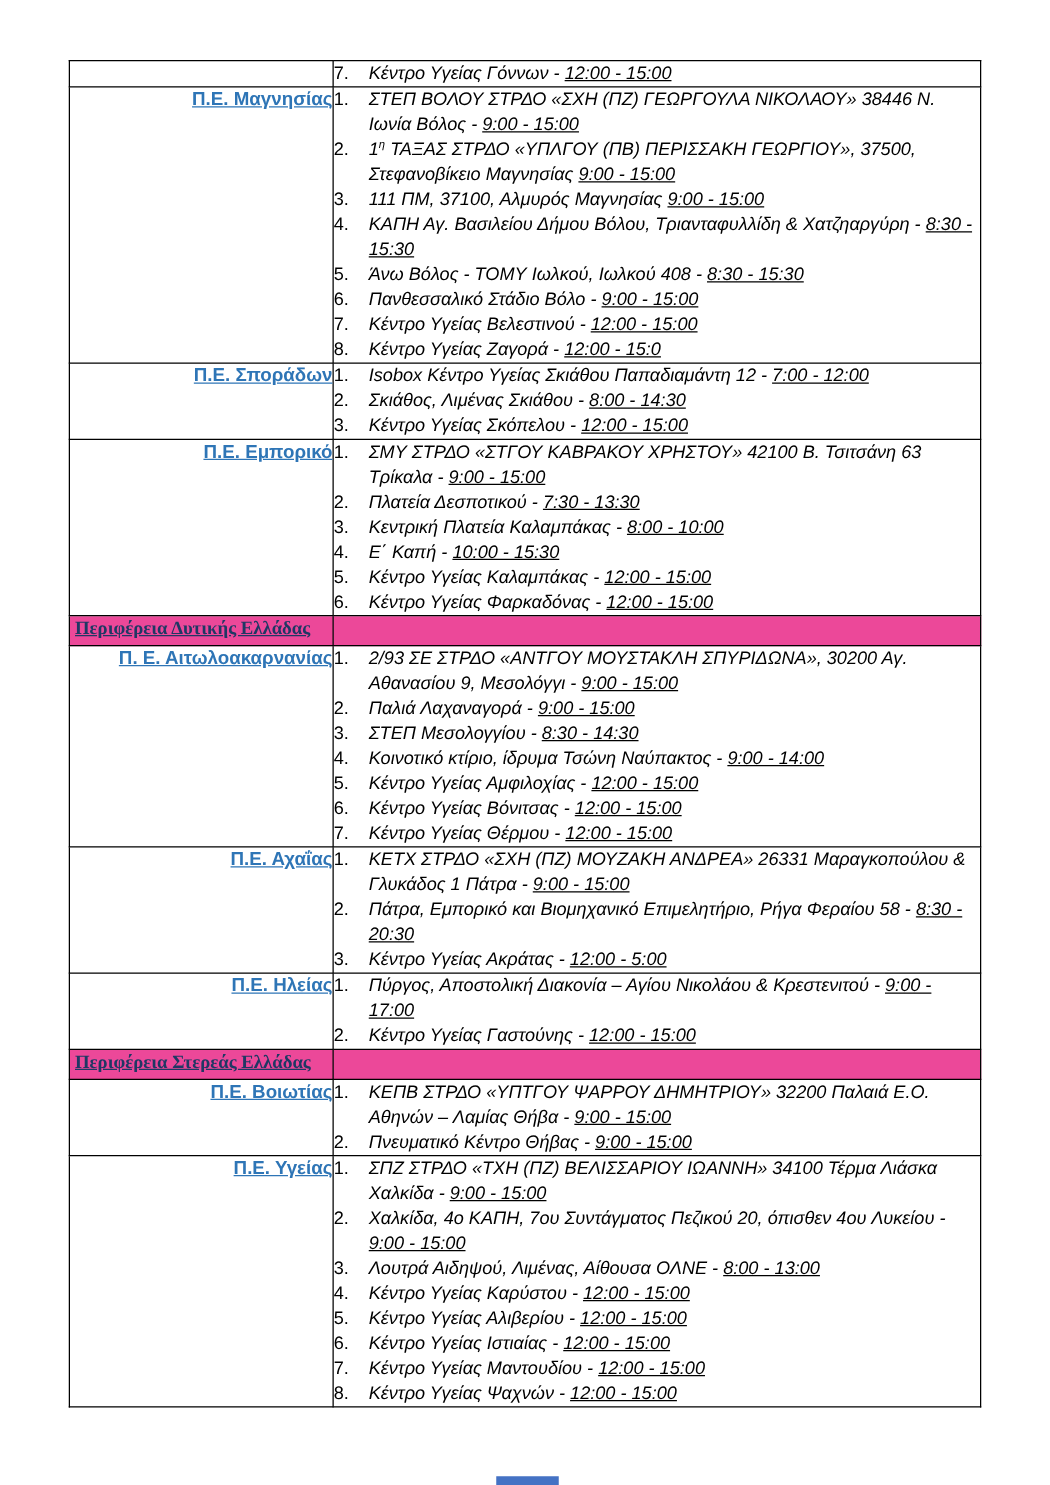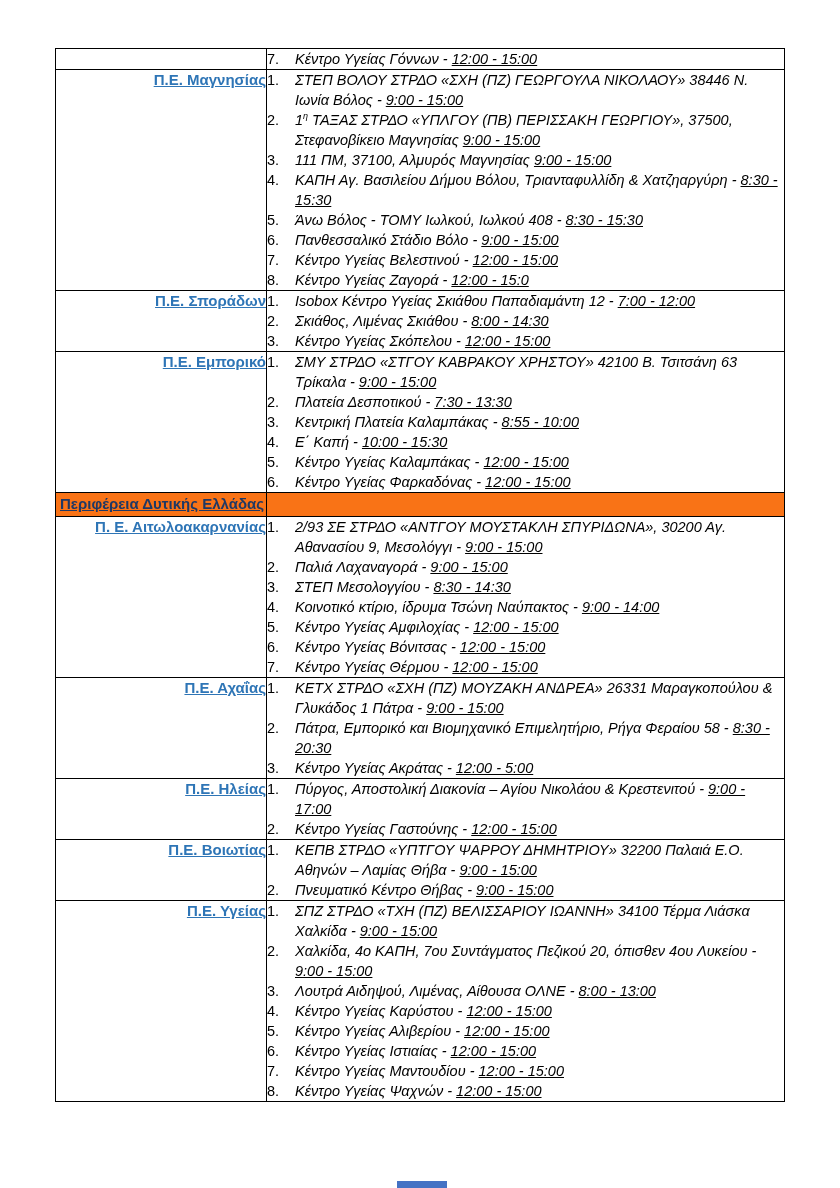--- a/index.html
+++ b/index.html
@@ -55,23 +55,24 @@
   }
   .item-hours{
     text-decoration:underline;
   }
   .item-sup{
     font-size:9px;
     vertical-align:super;
     line-height:0;
   }
   tr.section-row td{
-    background:#f97316;
+    background:#ec4899;
     padding:1px 4px 2px 4px;
     height:20px;
+    font-family:Liberation Serif, serif;
   }
   .section-label{
     color:#1F3864;
     font-weight:bold;
     font-size:15px;
     text-decoration:underline;
     line-height:19px;
     white-space:nowrap;
   }
   .footer-marker{
@@ -156,21 +157,21 @@
             <div class="item">
               <span class="item-num">1.</span>
               <div class="item-text"><span>ΣΜΥ ΣΤΡΔΟ «ΣΤΓΟΥ ΚΑΒΡΑΚΟΥ ΧΡΗΣΤΟΥ» 42100 Β. Τσιτσάνη 63 Τρίκαλα - </span><span class="item-hours">9:00 - 15:00</span></div>
             </div>
             <div class="item">
               <span class="item-num">2.</span>
               <div class="item-text"><span>Πλατεία Δεσποτικού - </span><span class="item-hours">7:30 - 13:30</span></div>
             </div>
             <div class="item">
               <span class="item-num">3.</span>
-              <div class="item-text"><span>Κεντρική Πλατεία Καλαμπάκας - </span><span class="item-hours">8:55 - 10:00</span></div>
+              <div class="item-text"><span>Κεντρική Πλατεία Καλαμπάκας - </span><span class="item-hours">8:00 - 10:00</span></div>
             </div>
             <div class="item">
               <span class="item-num">4.</span>
               <div class="item-text"><span>Ε΄ Καπή - </span><span class="item-hours">10:00 - 15:30</span></div>
             </div>
             <div class="item">
               <span class="item-num">5.</span>
               <div class="item-text"><span>Κέντρο Υγείας Καλαμπάκας - </span><span class="item-hours">12:00 - 15:00</span></div>
             </div>
             <div class="item">
@@ -238,20 +239,24 @@
           <td class="items-cell">
             <div class="item">
               <span class="item-num">1.</span>
               <div class="item-text"><span>Πύργος, Αποστολική Διακονία – Αγίου Νικολάου &amp; Κρεστενιτού - </span><span class="item-hours">9:00 - 17:00</span></div>
             </div>
             <div class="item">
               <span class="item-num">2.</span>
               <div class="item-text"><span>Κέντρο Υγείας Γαστούνης - </span><span class="item-hours">12:00 - 15:00</span></div>
             </div>
           </td>
+        </tr>
+        <tr class="section-row">
+          <td class="section-left"><span class="section-label">Περιφέρεια Στερεάς Ελλάδας</span></td>
+          <td></td>
         </tr>
         <tr>
           <td class="region-cell"><a class="region-link">Π.Ε. Βοιωτίας</a></td>
           <td class="items-cell">
             <div class="item">
               <span class="item-num">1.</span>
               <div class="item-text"><span>ΚΕΠΒ ΣΤΡΔΟ «ΥΠΤΓΟΥ ΨΑΡΡΟΥ ΔΗΜΗΤΡΙΟΥ» 32200 Παλαιά Ε.Ο. Αθηνών – Λαμίας Θήβα - </span><span class="item-hours">9:00 - 15:00</span></div>
             </div>
             <div class="item">
               <span class="item-num">2.</span>

